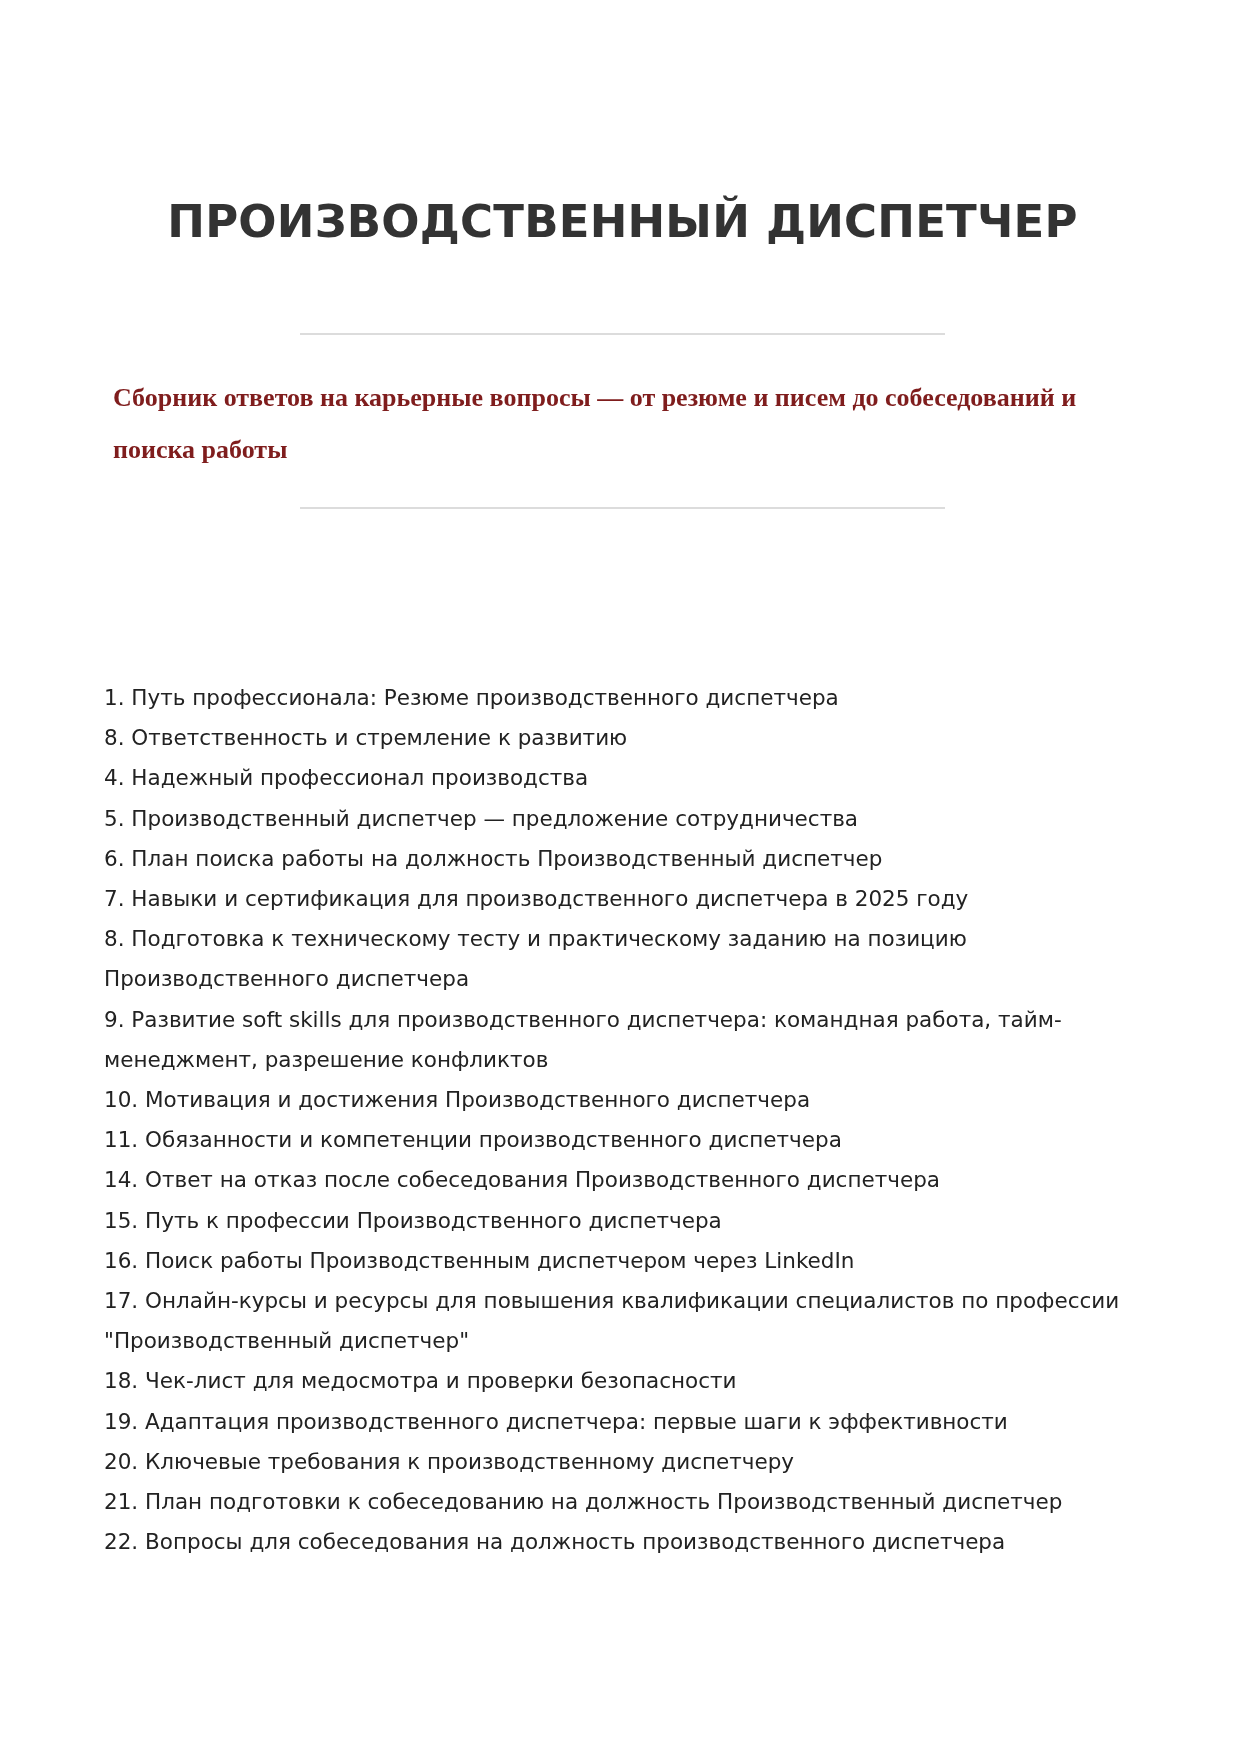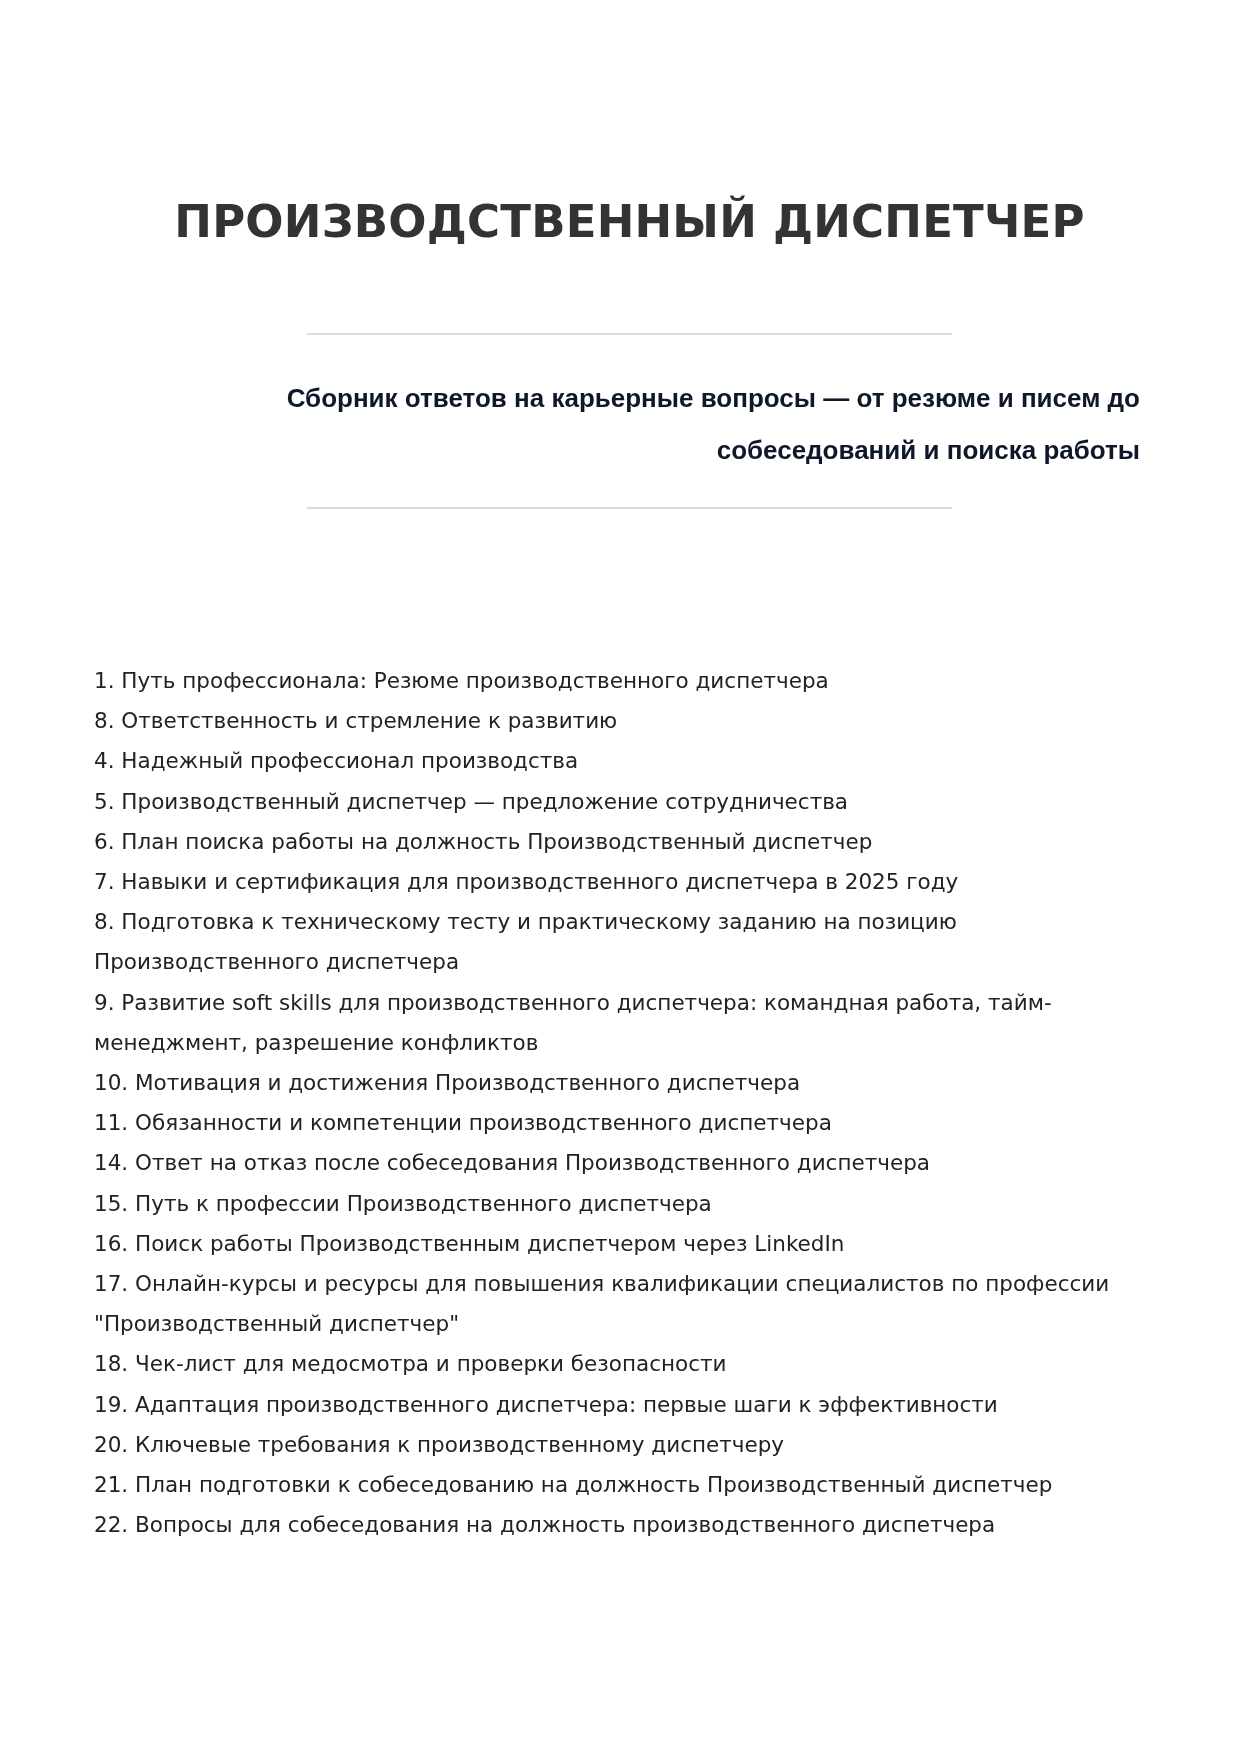--- a/index.html
+++ b/index.html
@@ -10,21 +10,21 @@
     body {
       width: 1239px;
       height: 1753px;
       position: relative;
       overflow: hidden;
       font-family: "DejaVu Sans", "Liberation Sans", sans-serif;
       color: #333333;
     }
     .page {
       position: absolute;
-      left: 10px;
+      left: 3px;
       top: 0;
       width: 1204px;
       height: 1753px;
       background: #ffffff;
       border-radius: 11px;
     }
     .title {
       position: absolute;
       left: 0;
       width: 1239px;
@@ -47,34 +47,34 @@
       border: none;
       margin: 0;
     }
     .divider.top { top: 333px; }
     .divider.bottom { top: 507px; }
     .subtitle {
       position: absolute;
       left: 110px;
       width: 1020px;
       top: 372px;
-      text-align: right;
-      font-family: Liberation Sans, sans-serif;
+      text-align: left;
+      font-family: Liberation Serif, serif;
       font-weight: bold;
       font-size: 26px;
       line-height: 52px;
-      color: #0f172a;
+      color: #7f1d1d;
       margin: 0;
     }
     .toc {
       position: absolute;
       left: 84px;
       top: 661px;
       width: 1080px;
-      margin: 0;
+      margin: 17px;
       padding: 0;
       list-style: none;
     }
     .toc-item {
       font-family: "DejaVu Sans", "Liberation Sans", sans-serif;
       font-size: 21.5px;
       line-height: 40.2px;
       color: #222222;
       margin: 0;
       padding: 0;

